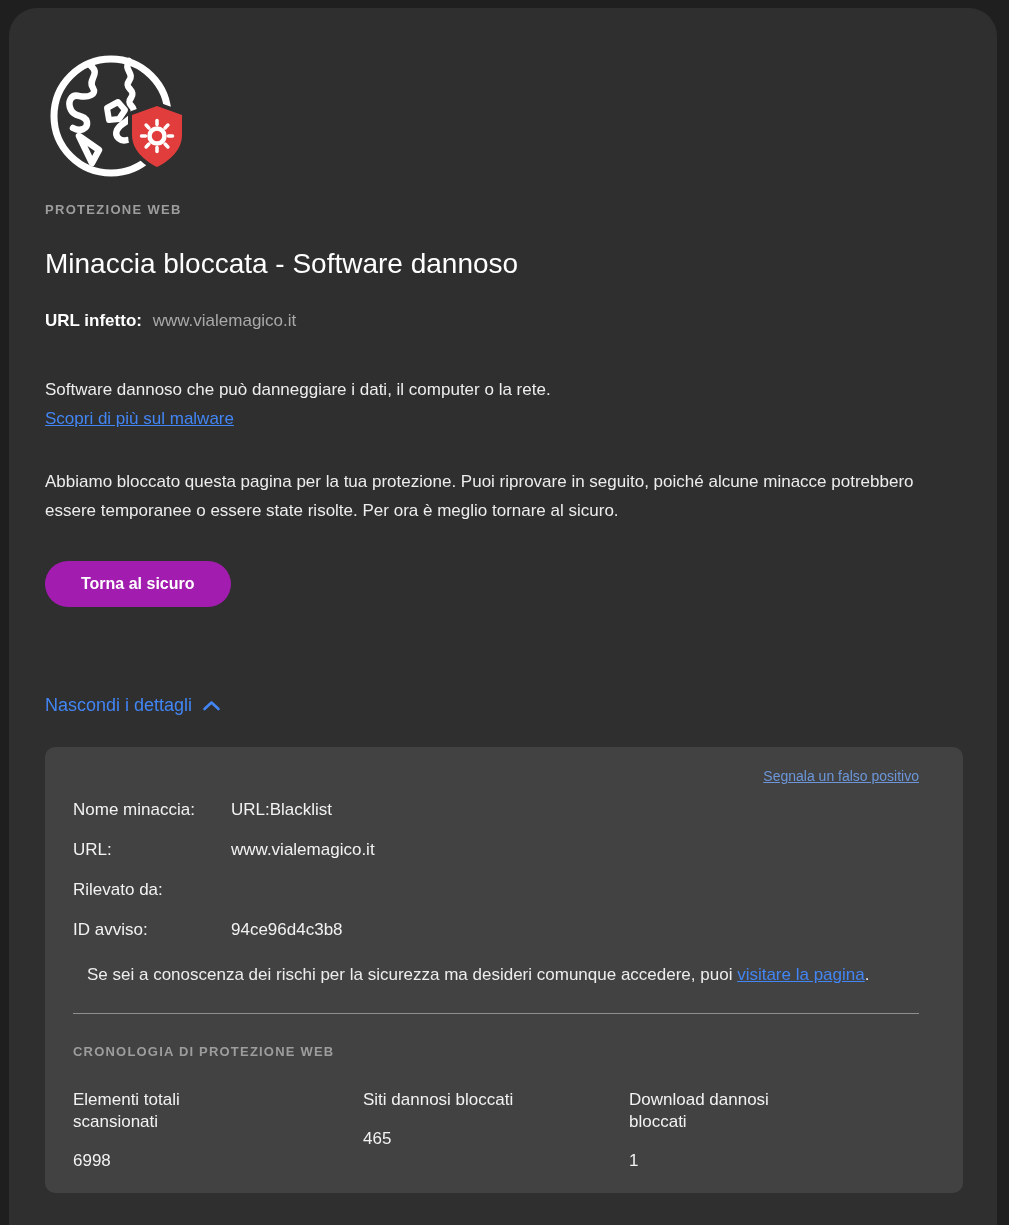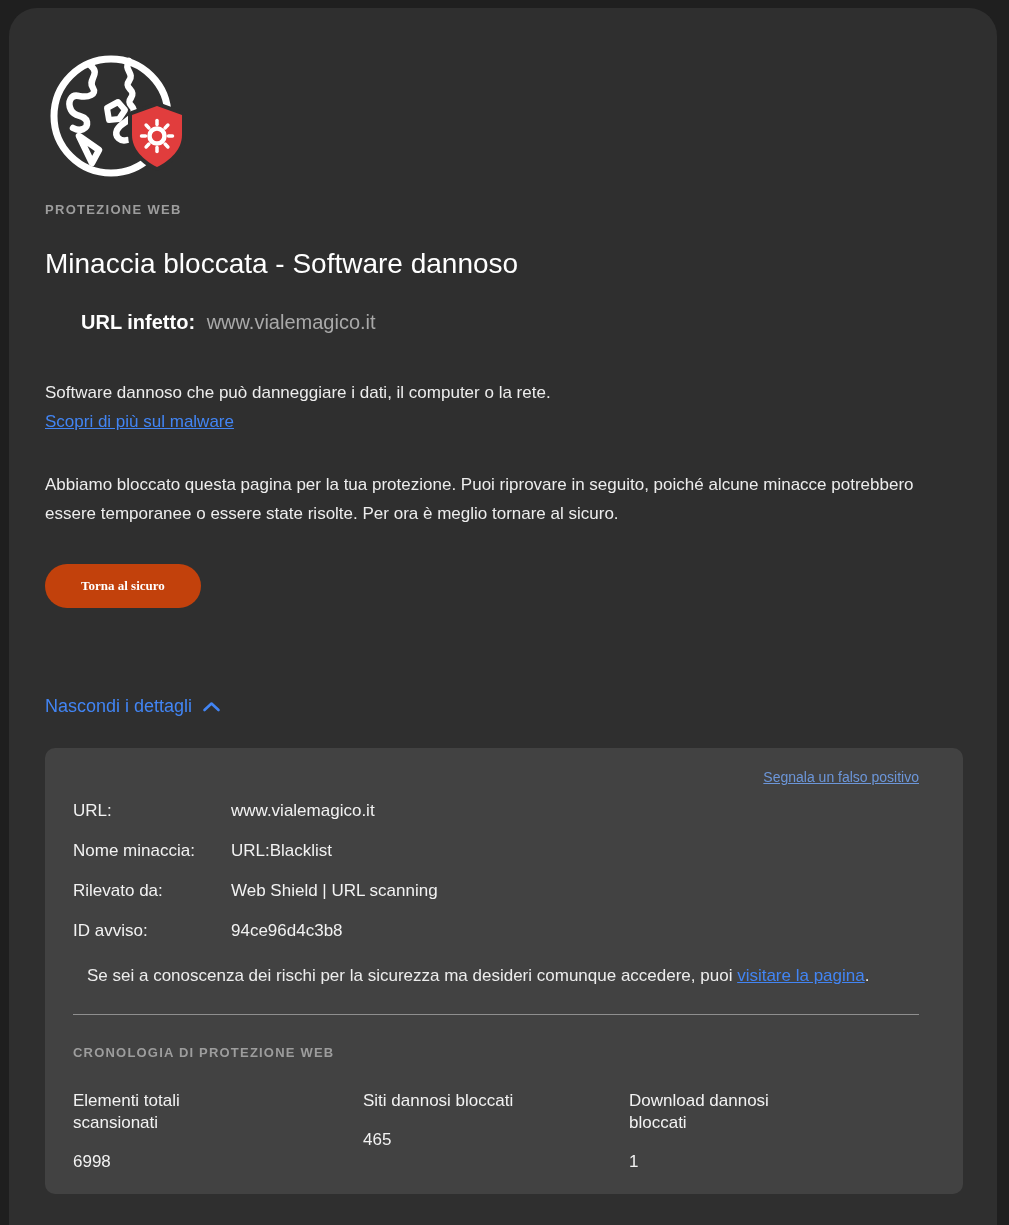--- a/index.html
+++ b/index.html
@@ -29,43 +29,43 @@
     font-weight: bold;
     letter-spacing: 1.3px;
   }
   h1.title {
     margin-top: 30px;
     color: #ffffff;
     font-size: 28px;
     line-height: 34px;
     font-weight: normal;
   }
-  .url-line { margin-top: 30px; font-size: 20px; margin-left: 36px; }
+  .url-line { margin-top: 30px; font-size: 17px; }
   .url-line .lbl { color: #ffffff; font-weight: bold; }
   .url-line .val { color: #a9a9a9; margin-left: 6px; }
   .desc-block { margin-top: 44px; font-size: 17px; line-height: 29px; color: #ededed; }
   a.link {
     color: #4285f4;
     text-decoration: underline;
     cursor: pointer;
   }
   .block-msg {
     margin-top: 34px;
     font-size: 17px;
     line-height: 29px;
     color: #ededed;
     max-width: 920px;
   }
   .back-btn {
     margin-top: 36px;
     display: inline-block;
-    background: #c2410c;
+    background: #a21caf;
     color: #ffffff;
-    font-family: Liberation Serif, serif;
-    font-size: 13px;
+    font-family: Liberation Sans, sans-serif;
+    font-size: 16px;
     font-weight: bold;
     border: none;
     border-radius: 24px;
     padding: 14px 36px;
     cursor: pointer;
   }
   .details-toggle {
     margin-top: 88px;
     display: flex;
     align-items: center;
@@ -184,30 +184,29 @@
   </div>
 
   <div class="panel">
 
     <div class="report-row">
       <a class="link">Segnala un falso positivo</a>
     </div>
 
     <div class="detail-rows">
       <div class="detail-row">
+        <span>Nome minaccia:</span>
+        <span>URL:Blacklist</span>
+      </div>
+      <div class="detail-row">
         <span>URL:</span>
         <span>www.vialemagico.it</span>
       </div>
       <div class="detail-row">
-        <span>Nome minaccia:</span>
-        <span>URL:Blacklist</span>
-      </div>
-      <div class="detail-row">
         <span>Rilevato da:</span>
-        <span>Web Shield | URL scanning</span>
       </div>
       <div class="detail-row">
         <span>ID avviso:</span>
         <span>94ce96d4c3b8</span>
       </div>
     </div>
 
     <div class="risk-text">
       <span>Se sei a conoscenza dei rischi per la sicurezza ma desideri comunque accedere, puoi </span><a class="link">visitare la pagina</a><span>.</span>
     </div>

